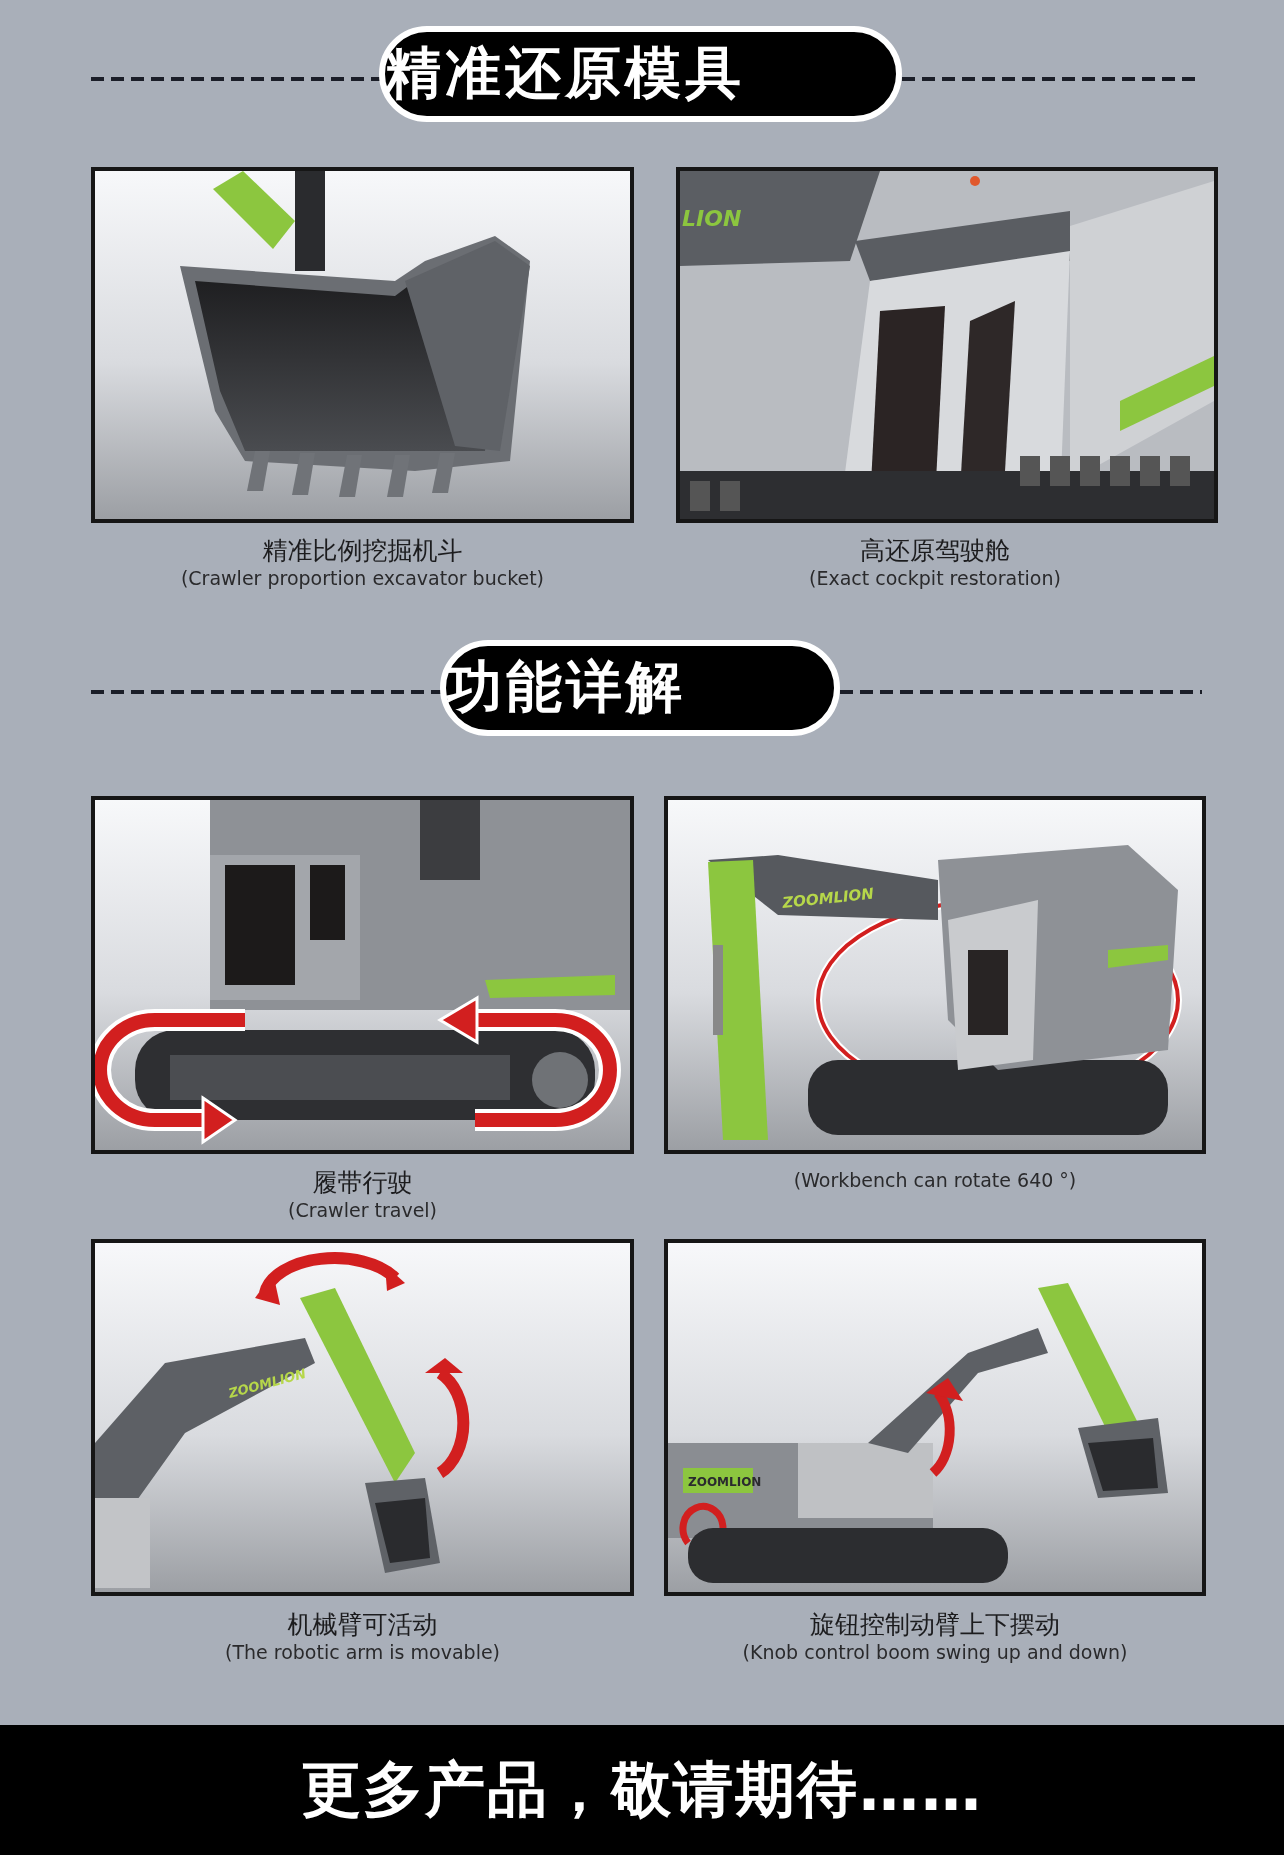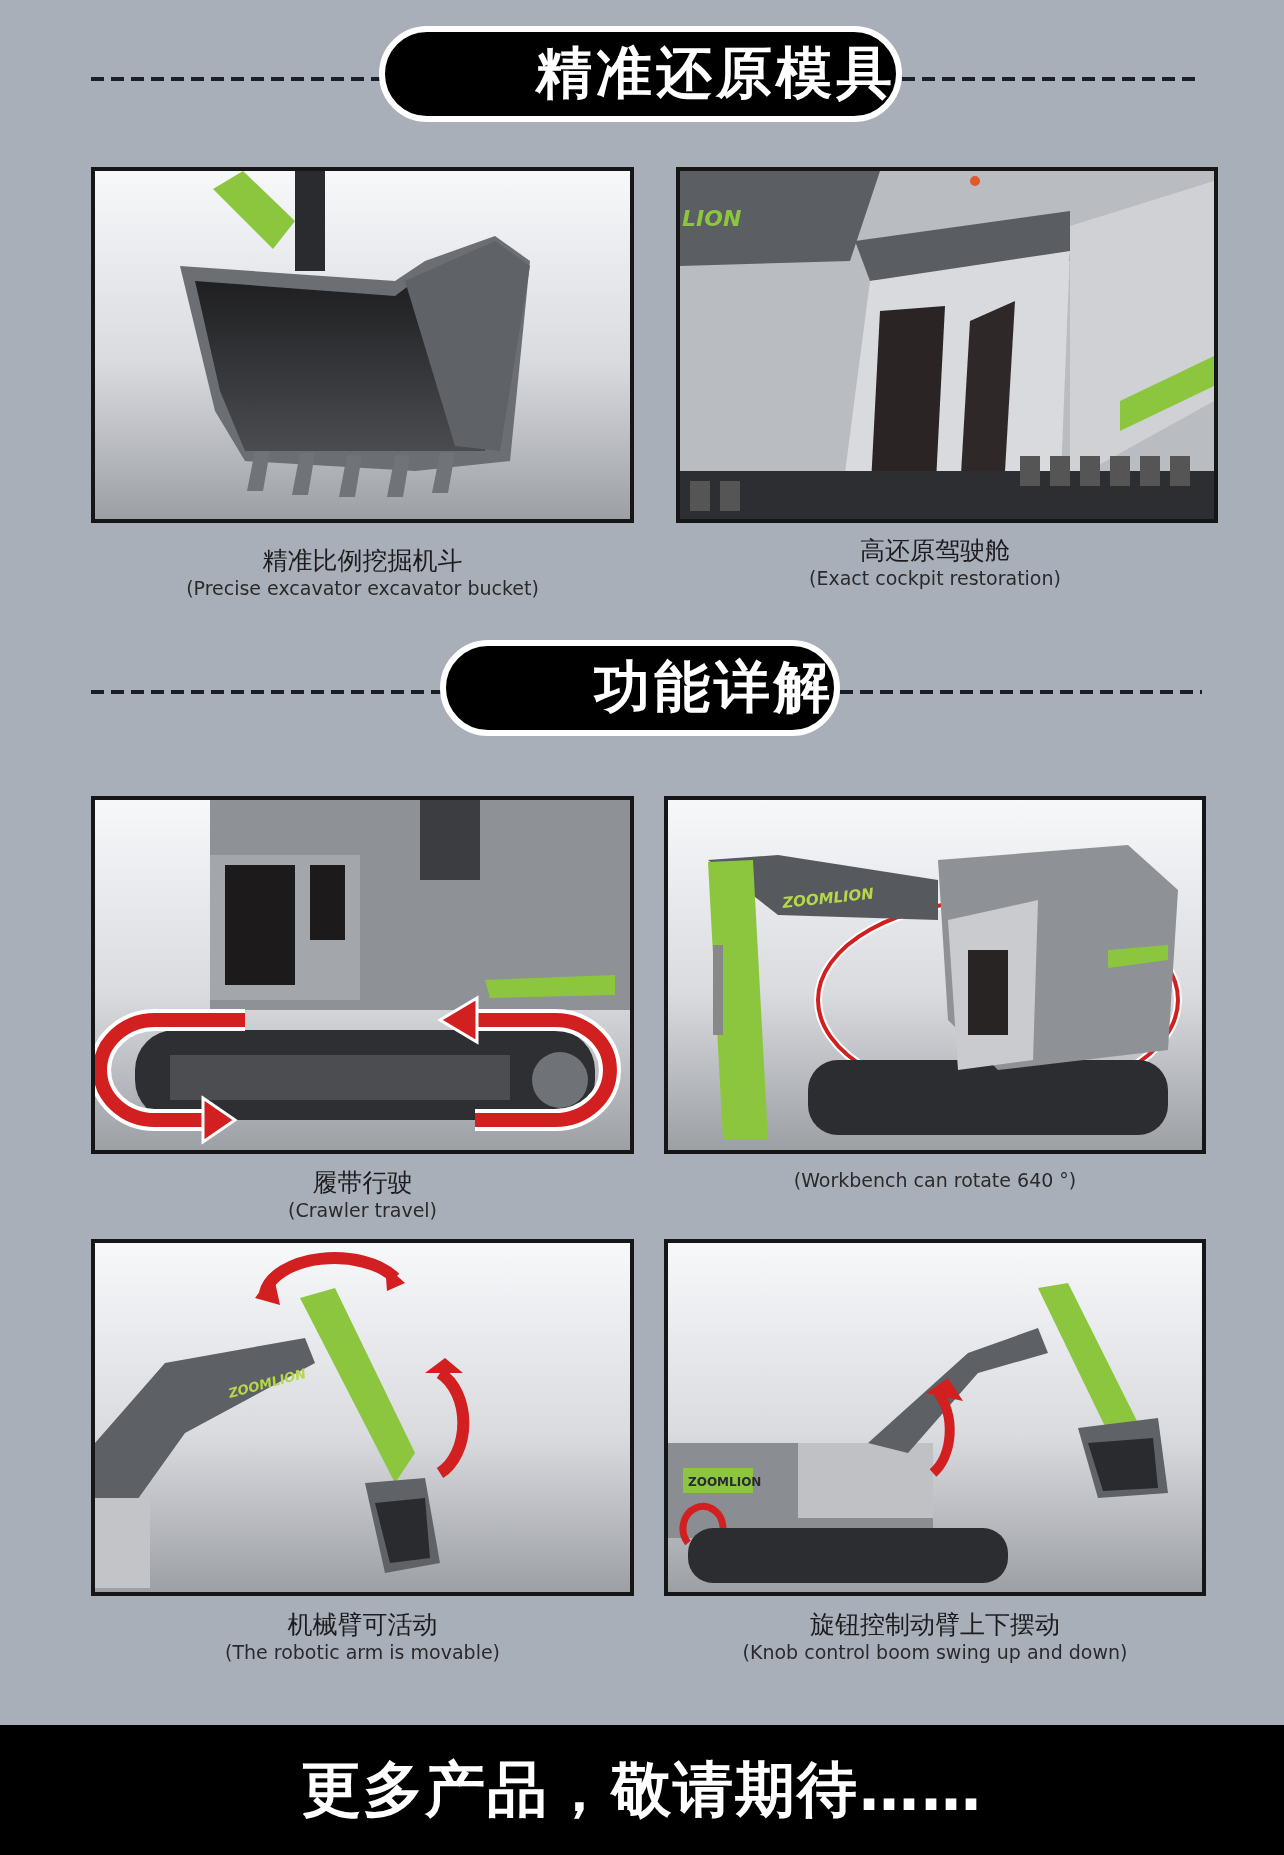--- a/index.html
+++ b/index.html
@@ -8,21 +8,21 @@
     background: #a9afb9;
     font-family: "DejaVu Sans", "Liberation Sans", sans-serif;
   }
   .dash {
     position: absolute; height: 4px;
     background: repeating-linear-gradient(90deg, #1b1e28 0 13px, transparent 13px 20px);
   }
   .pill {
     position: absolute; box-sizing: border-box;
     background: #000; border: 6px solid #fff; border-radius: 48px;
-    display: flex; align-items: center; justify-content: flex-end;
+    display: flex; align-items: center; justify-content: flex-start;
     color: #fff; font-weight: bold; letter-spacing: 4px;
     font-family: "DejaVu Sans", sans-serif;
   }
   .panel {
     position: absolute; box-sizing: border-box;
     border: 4px solid #161616; overflow: hidden;
     background: linear-gradient(180deg, #f7f8fa 0%, #d9dbdf 55%, #9c9fa4 100%);
   }
   .caption { position: absolute; text-align: center; color: #1c1c1e; }
   .cap-cn { font-size: 25px; line-height: 30px; }
@@ -86,23 +86,23 @@
         <rect x="370" y="285" width="20" height="30"></rect>
       <rect x="400" y="285" width="20" height="30"></rect>
         <rect x="430" y="285" width="20" height="30"></rect>
       <rect x="460" y="285" width="20" height="30"></rect>
         <rect x="490" y="285" width="20" height="30"></rect>
     </g>
     <circle cx="295" cy="10" r="5" fill="#e0582c"></circle>
   </svg>
 </div>
 
-<div class="caption" style="left:91px; top:536px; width:543px;margin-top:10px;">
+<div class="caption" style="left:91px; top:536px; width:543px;">
   <div class="cap-cn">精准比例挖掘机斗</div>
-  <div class="cap-en">(Precise excavator excavator bucket)</div>
+  <div class="cap-en">(Crawler proportion excavator bucket)</div>
 </div>
 <div class="caption" style="left:664px; top:536px; width:542px;">
   <div class="cap-cn">高还原驾驶舱</div>
   <div class="cap-en">(Exact cockpit restoration)</div>
 </div>
 
 <div class="dash" style="left:91px; top:690px; width:351px;"></div>
 <div class="dash" style="left:840px; top:690px; width:362px;"></div>
 <div class="pill" style="left:440px; top:640px; width:400px; height:96px; font-size:56px;">
   <span>功能详解</span>

